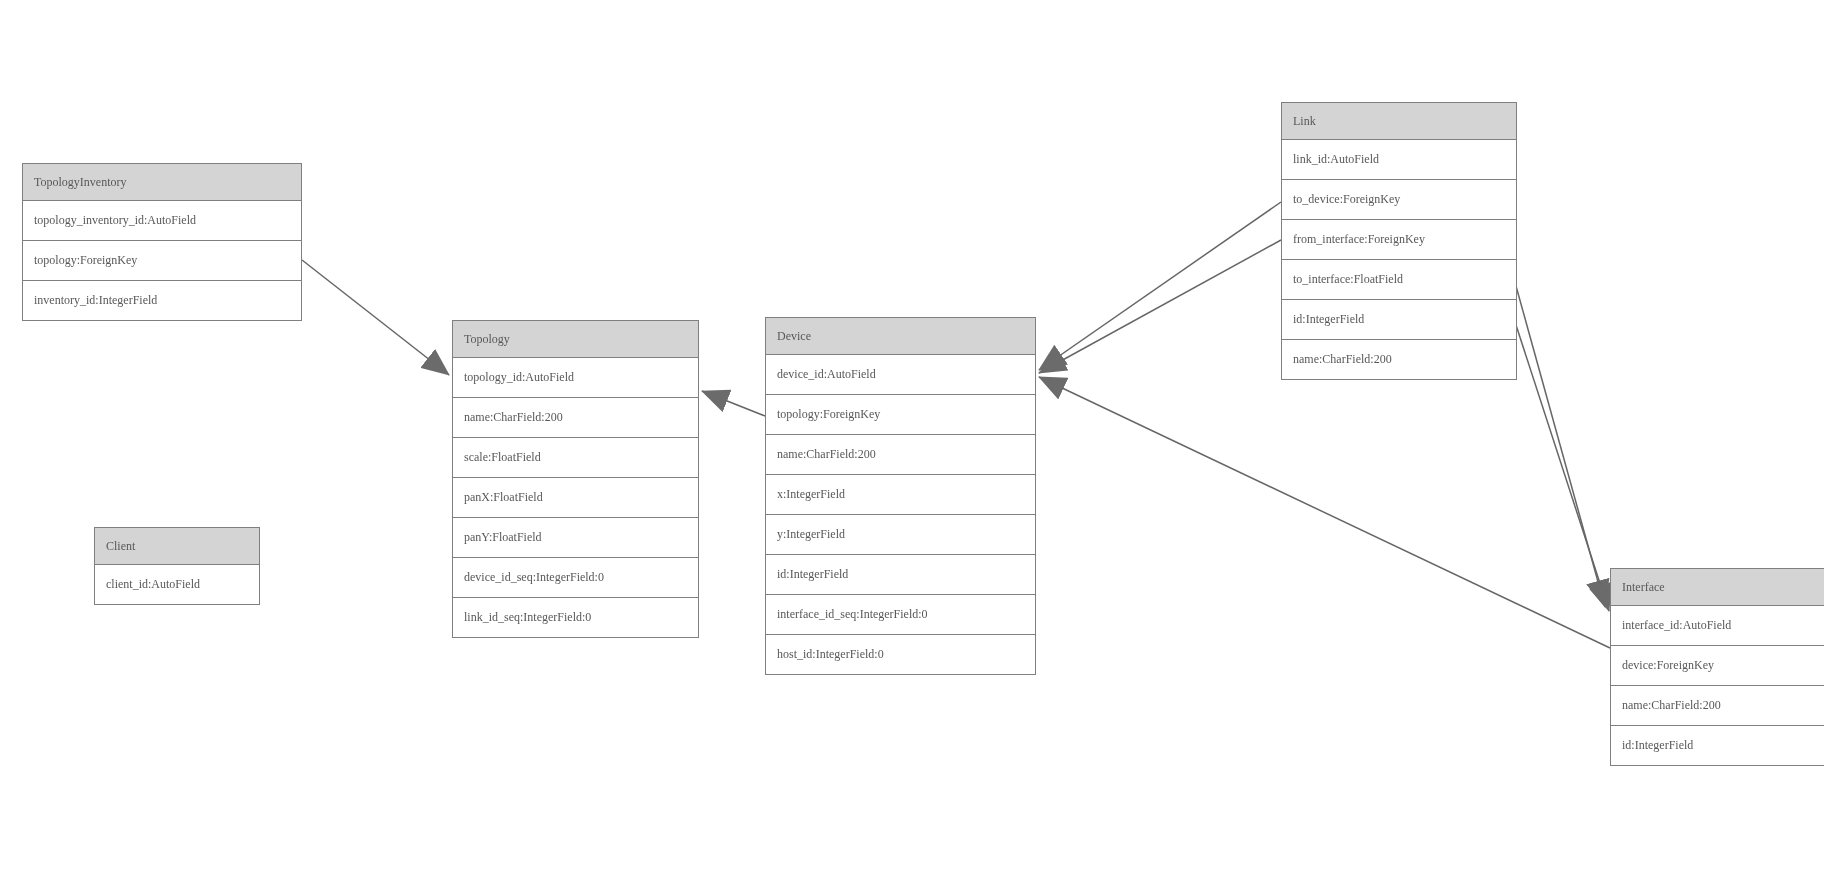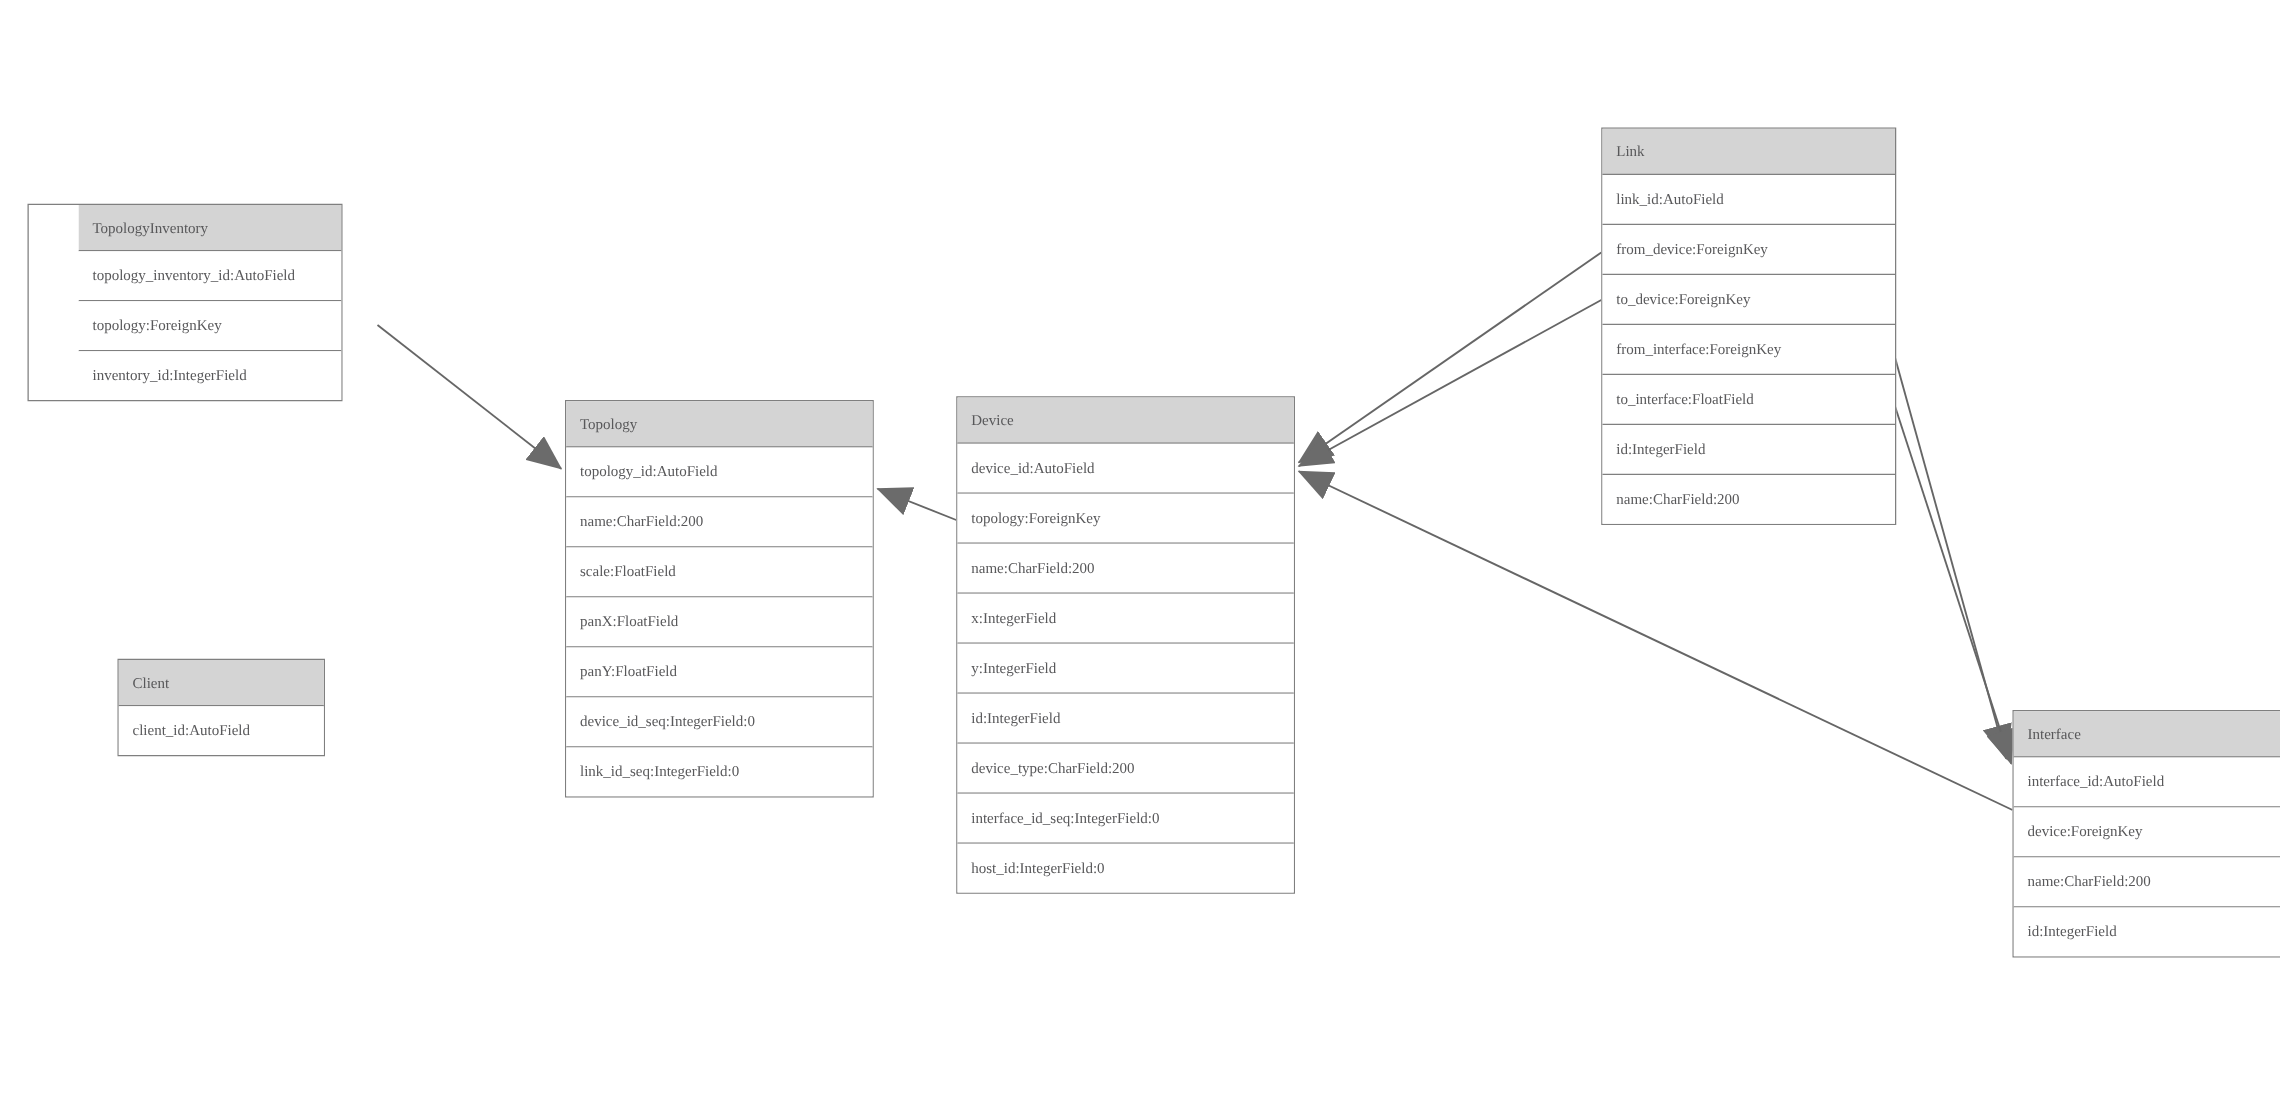--- a/index.html
+++ b/index.html
@@ -51,21 +51,21 @@
     padding: 0 11px;
     white-space: nowrap;
     overflow: hidden;
     background: #ffffff;
   }
   .entity-rows .entity-row:last-child {
     height: 39px;
     border-bottom: none;
   }
   
-  #entity-topologyinventory { left: 22px;   top: 163px; width: 252px; padding-left: 40px; }
+  #entity-topologyinventory { left: 22px;   top: 163px; width: 280px; }
   #entity-topology          { left: 452px;  top: 320px; width: 247px; }
   #entity-client            { left: 94px;   top: 527px; width: 166px; }
   #entity-device            { left: 765px;  top: 317px; width: 271px; }
   #entity-link              { left: 1281px; top: 102px; width: 236px; }
   #entity-interface         { left: 1610px; top: 568px; width: 220px; }
 </style>
 </head>
 <body>
 
 <div id="canvas">
@@ -126,33 +126,31 @@
     <div class="entity-header">
       <span>Device</span>
     </div>
     <div class="entity-rows">
         <div class="entity-row">device_id:AutoField</div>
         <div class="entity-row">topology:ForeignKey</div>
         <div class="entity-row">name:CharField:200</div>
         <div class="entity-row">x:IntegerField</div>
         <div class="entity-row">y:IntegerField</div>
         <div class="entity-row">id:IntegerField</div>
-        <div class="entity-row">device_type:CharField:200</div>
         <div class="entity-row">interface_id_seq:IntegerField:0</div>
         <div class="entity-row">host_id:IntegerField:0</div>
       </div>
   </div>
 
   <div class="entity" id="entity-link">
     <div class="entity-header">
       <span>Link</span>
     </div>
     <div class="entity-rows">
         <div class="entity-row">link_id:AutoField</div>
-        <div class="entity-row">from_device:ForeignKey</div>
         <div class="entity-row">to_device:ForeignKey</div>
         <div class="entity-row">from_interface:ForeignKey</div>
         <div class="entity-row">to_interface:FloatField</div>
         <div class="entity-row">id:IntegerField</div>
         <div class="entity-row">name:CharField:200</div>
       </div>
   </div>
 
   <div class="entity" id="entity-interface">
     <div class="entity-header">

